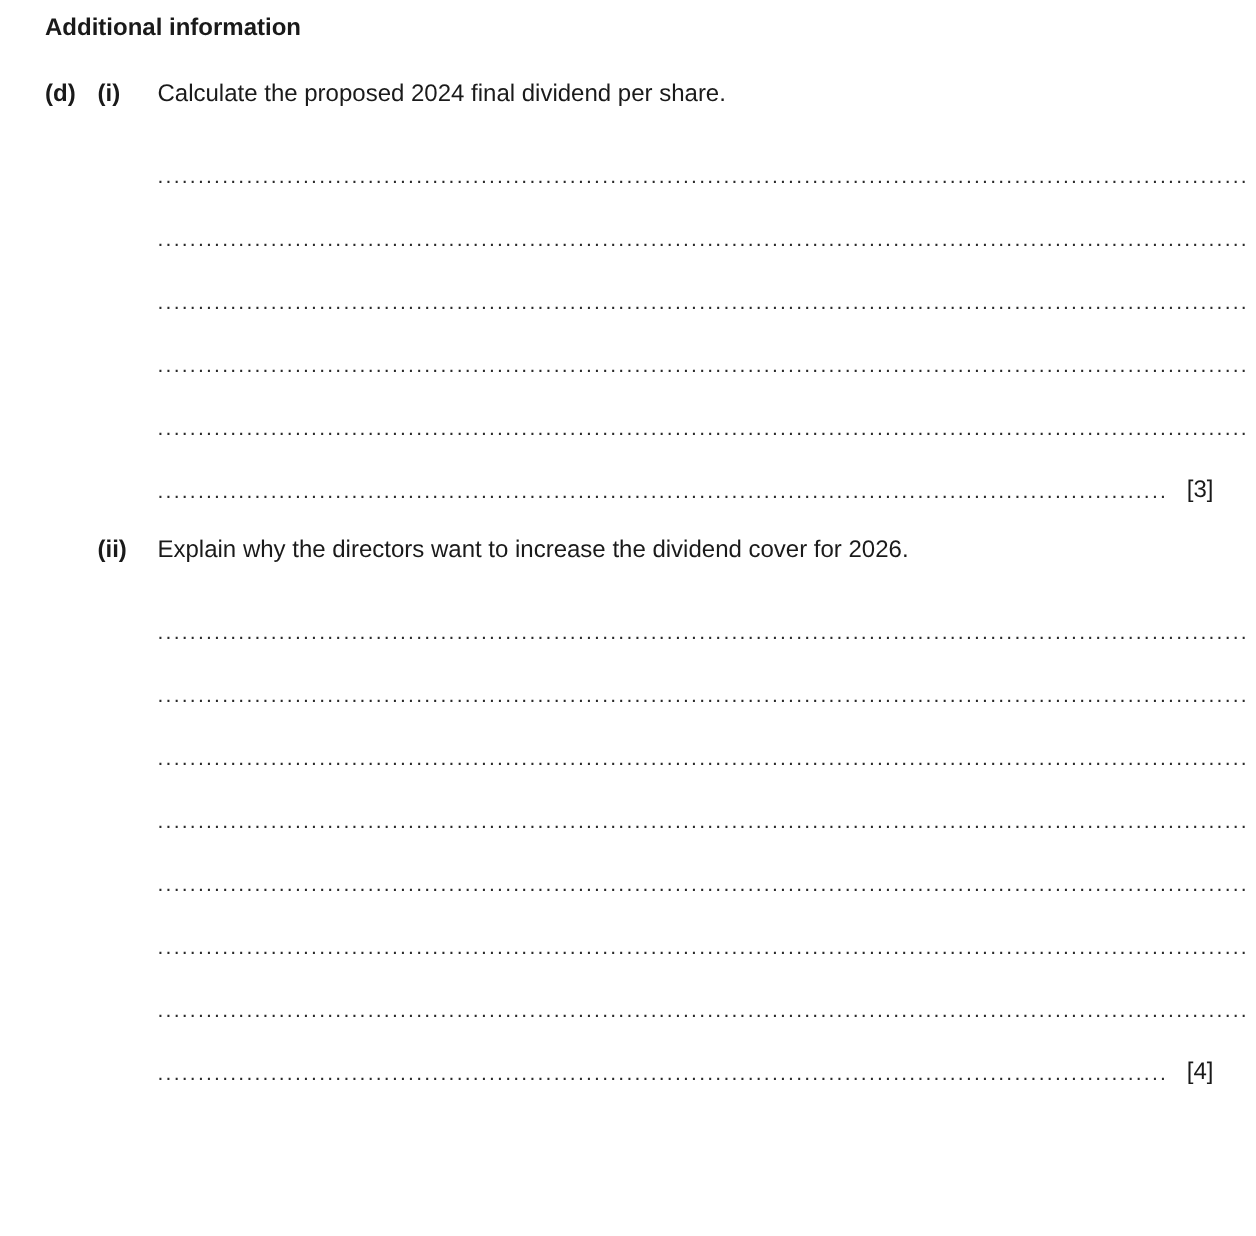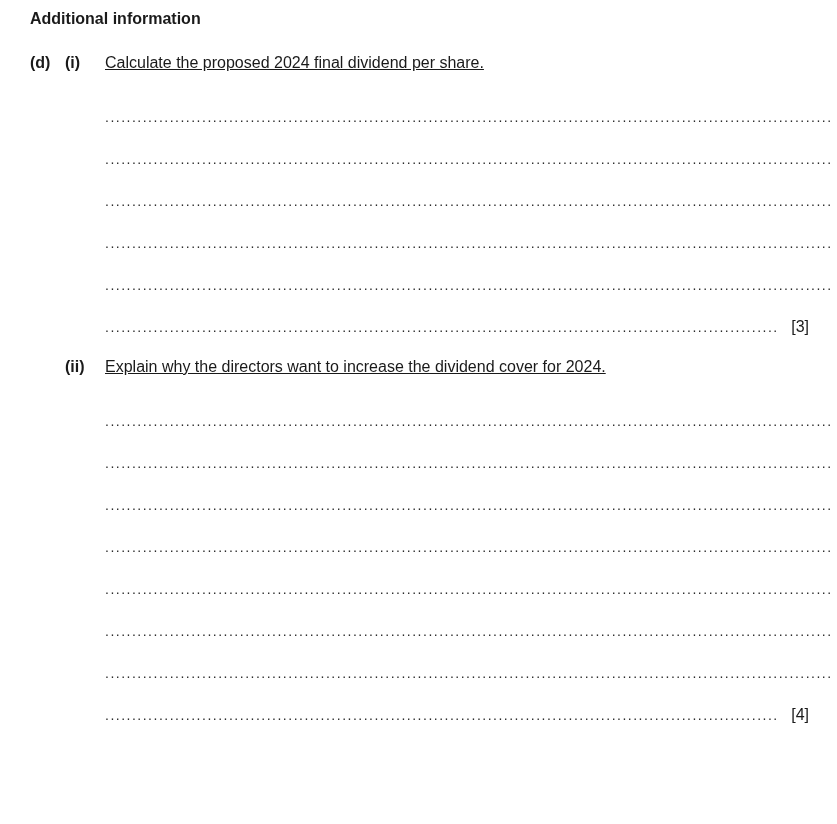--- a/index.html
+++ b/index.html
@@ -39,21 +39,20 @@
     width: 35px;
     flex: 0 0 35px;
   }
   .sub {
     font-weight: bold;
     width: 40px;
     flex: 0 0 40px;
   }
   .qtext {
     flex: 1;
-    text-decoration: underline;
   }
   .lines {
     margin-left: 75px;
     margin-bottom: 20px;
   }
   .answer-line {
     height: 42px;
     display: flex;
     align-items: flex-end;
   }
@@ -107,21 +106,21 @@
       </div>
       <div class="answer-line">
         <span class="dots">................................................................................................................................................................................................................................................................................................................................................................................................................</span>
         <span class="marks">[3]</span>
       </div>
     </div>
 
   <div class="question">
     <span class="part"></span>
     <span class="sub">(ii)</span>
-    <span class="qtext">Explain why the directors want to increase the dividend cover for 2024.</span>
+    <span class="qtext">Explain why the directors want to increase the dividend cover for 2026.</span>
   </div>
   <div class="lines">
       <div class="answer-line">
         <span class="dots">................................................................................................................................................................................................................................................................................................................................................................................................................</span>
       </div>
       <div class="answer-line">
         <span class="dots">................................................................................................................................................................................................................................................................................................................................................................................................................</span>
       </div>
       <div class="answer-line">
         <span class="dots">................................................................................................................................................................................................................................................................................................................................................................................................................</span>

